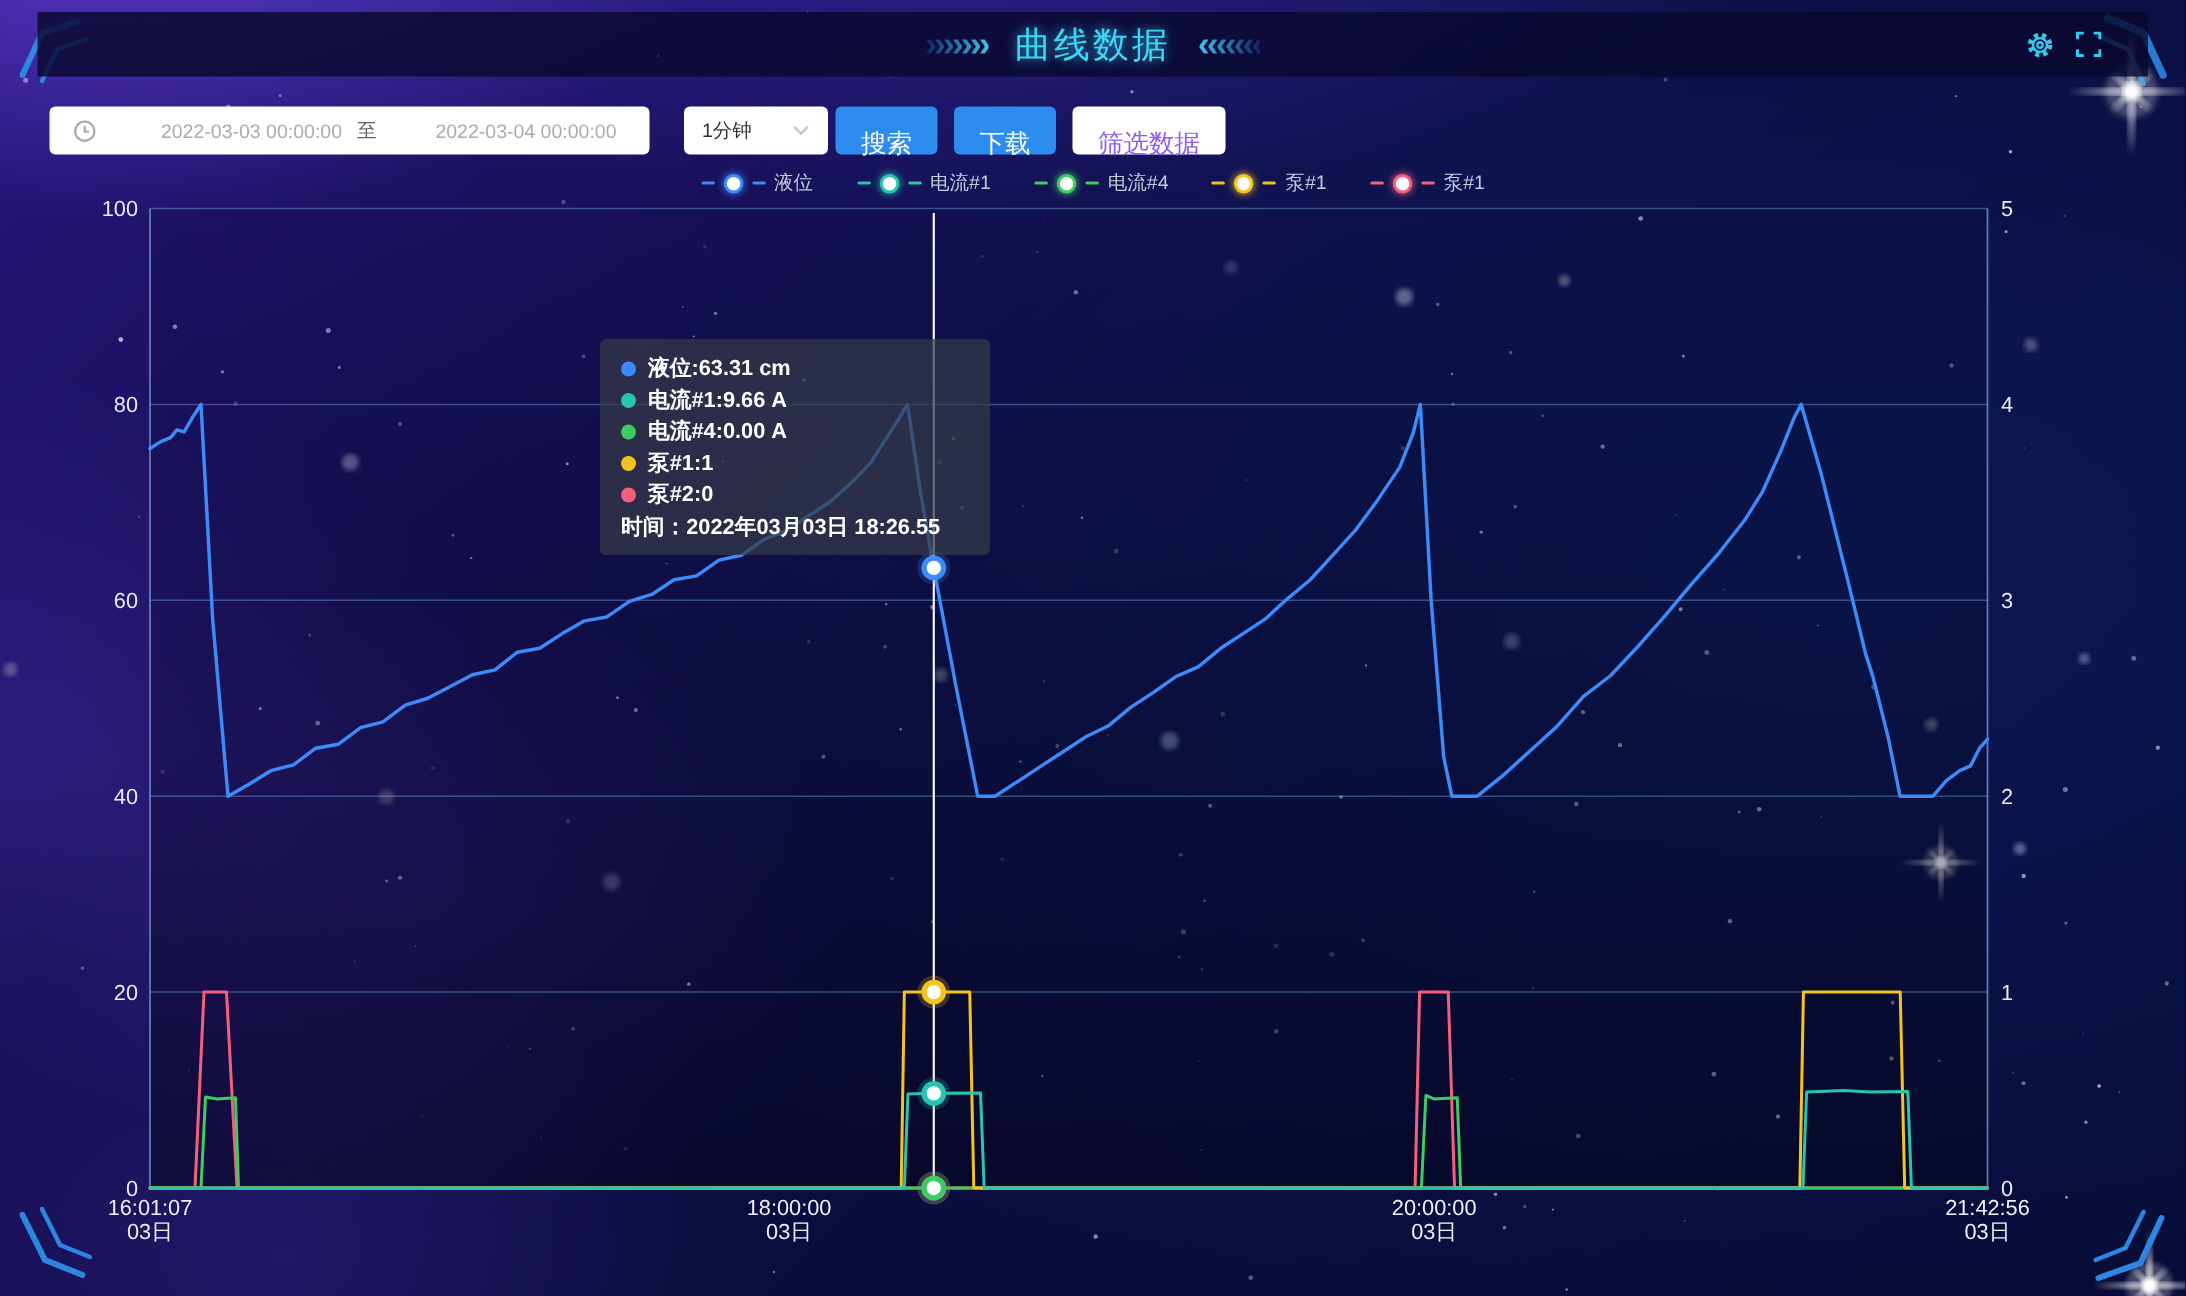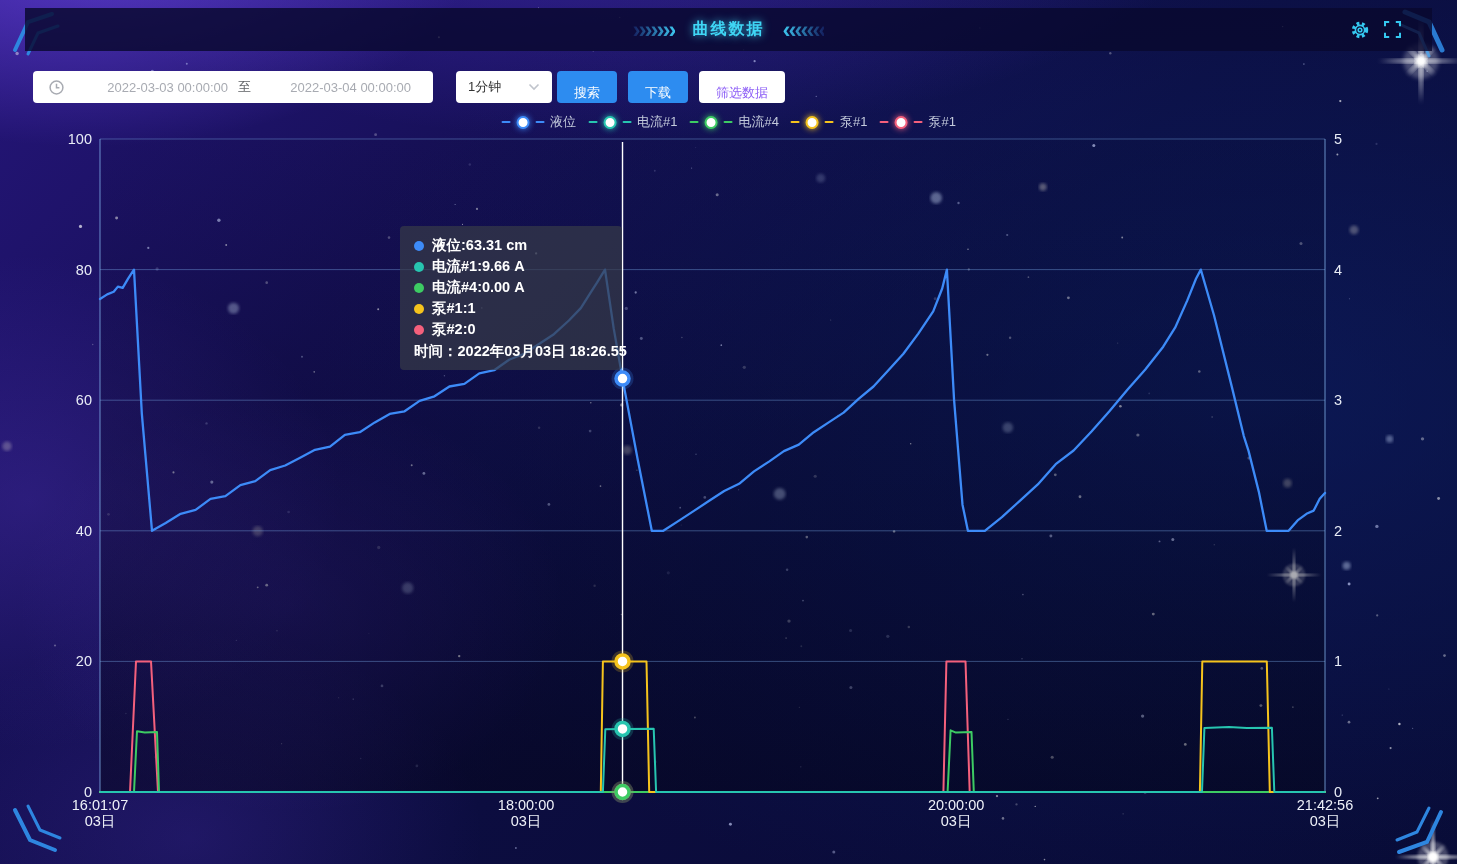--- a/index.html
+++ b/index.html
@@ -16,56 +16,56 @@
       radial-gradient(420px 320px at 20% 70%, rgba(100,62,220,.18), rgba(100,62,220,0) 65%),
       radial-gradient(420px 300px at 13% 97%, rgba(96,60,214,.20), rgba(96,60,214,0) 70%),
       radial-gradient(1300px 760px at 86% 46%, rgba(12,34,104,.55), rgba(12,34,104,0) 72%),
       linear-gradient(135deg,#251579 0%,#161057 28%,#0c0d40 55%,#080a33 100%);
   }
   svg{display:block}
   #bg-svg,#chart-svg{position:absolute;left:0;top:0;pointer-events:none;}
   
   .header{position:absolute;left:25px;top:8px;width:1407px;height:43px;
     background:rgba(8,9,46,.82);display:flex;align-items:center;justify-content:center;}
-  .title{color:#3fd6f5;font-size:16px;font-weight:bold;letter-spacing:2px;
+  .title{color:#3fd6f5;font-size:24px;font-weight:normal;letter-spacing:2px;
     text-shadow:0 0 8px rgba(63,214,245,.8);margin:0 18px;}
   .arrows{font-size:24px;font-weight:bold;letter-spacing:-2px;line-height:1;
     -webkit-background-clip:text;background-clip:text;color:transparent;}
   .arrows.left{background-image:linear-gradient(90deg,rgba(44,96,210,.25),#3ec7f0);}
   .arrows.right{background-image:linear-gradient(90deg,#3ec7f0,rgba(44,96,210,.25));}
   .header-icons{position:absolute;right:30px;top:0;height:43px;display:flex;align-items:center;gap:12px;}
   .hicon{width:20px;height:20px;cursor:pointer;display:flex;align-items:center;justify-content:center;}
   
   .toolbar{position:absolute;left:33px;top:71px;height:32px;display:flex;align-items:center;}
   .daterange{width:400px;height:32px;background:#fff;border-radius:4px;display:flex;
     align-items:center;box-sizing:border-box;padding:0 10px;}
   .daterange input{border:none;outline:none;background:transparent;color:#a8abb2;
     font-size:13px;width:150px;text-align:right;font-family:inherit;}
   .to-label{color:#606266;font-size:13px;margin:0 8px;}
   .select{margin-left:23px;width:96px;height:32px;background:#fff;border-radius:4px;
     display:flex;align-items:center;justify-content:space-between;box-sizing:border-box;
     padding:0 12px;cursor:pointer;}
   .select .sel-val{color:#333;font-size:13px;}
-  .btn{height:32px;border:none;border-radius:4px;font-size:13px;cursor:pointer;
+  .btn{height:32px;border:none;border-radius:4px;font-size:17px;cursor:pointer;
     font-family:Liberation Sans, sans-serif;padding:13px 17px;}
   .btn.primary{background:#2d8cf0;color:#fff;}
   .btn.plain{background:#fff;color:#8b5cf6;}
   .btn-search{margin-left:5px;}
   .btn-down{margin-left:11px;}
   .btn-filter{margin-left:11px;}
   
   .legend{position:absolute;left:50%;transform:translateX(-50%);top:113px;display:flex;
-    align-items:center;gap:12px;}
+    align-items:center;gap:29px;}
   .legend-item{display:flex;align-items:center;gap:6px;cursor:pointer;}
   .lg-line{width:9px;height:2px;border-radius:1px;}
   .lg-dot{width:9px;height:9px;border-radius:50%;background:#fff;border:2.5px solid;
     box-shadow:0 0 6px currentColor;}
   .lg-label{color:#c3cadb;font-size:13px;}
   
-  .tooltip{position:absolute;left:400px;top:226px;width:222px;
+  .tooltip{position:absolute;left:400px;top:226px;width:260px;
     background:rgba(54,58,72,.72);border-radius:4px;padding:9px 14px 8px;box-sizing:border-box;}
   .tt-row{display:flex;align-items:center;height:21px;}
   .tt-dot{width:10px;height:10px;border-radius:50%;margin-right:8px;flex:none;}
   .tt-text,.tt-time{color:#fff;font-size:14.5px;font-weight:bold;white-space:nowrap;}
   .tt-time-row{margin-top:1px;}
 </style>
 </head>
 <body>
 <div id="app">
 

